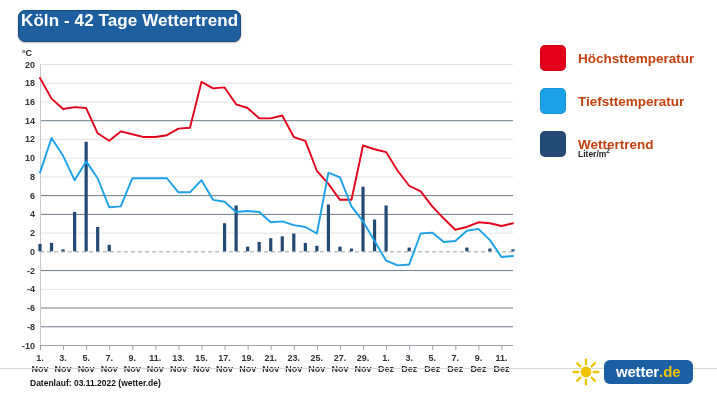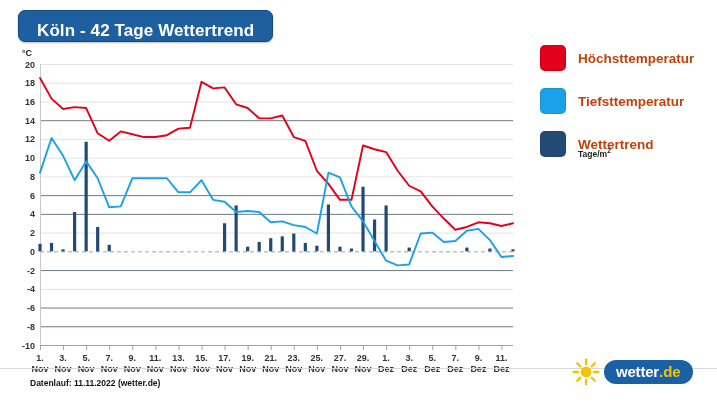--- a/index.html
+++ b/index.html
@@ -9,22 +9,22 @@
     font-family:"Liberation Sans", sans-serif;
     overflow:hidden;
     position:relative;
   }
   #root{position:absolute;inset:0;background:#fff;}
 
   
   .title-pill{
     position:absolute;left:18px;top:10px;
     height:30px;
-    padding:0 18px;
-    display:flex;align-items:flex-end;
+    padding:0 2px;
+    display:flex;align-items:flex-start;
     background:#1e5fa0;
     border:1px solid #17497d;
     border-radius:7px;
     box-shadow:0 1px 2px rgba(0,0,0,.25);
   }
   .title-pill span{
     color:#fff;font-size:17px;font-weight:bold;
     letter-spacing:.1px;white-space:nowrap;
   }
 
@@ -64,21 +64,21 @@
   }
   .footer-rule{
     position:absolute;left:0;top:368px;width:717px;height:1px;background:#d8d8d8;
   }
 
   
   .logo{position:absolute;left:572px;top:358px;display:flex;align-items:center;}
   .logo-sun{position:relative;width:28px;height:28px;flex:0 0 auto;}
   .logo-pill{
     margin-left:4px;
-    background:#1b5fa4;border-radius:12px;
+    background:#1b5fa4;border-radius:6px;
     padding:3px 12px 4px 12px;
     display:flex;align-items:baseline;
   }
   .logo-pill .w{color:#fff;font-size:15px;font-weight:bold;letter-spacing:-.2px;}
   .logo-pill .de{color:#f2c300;font-size:15px;font-weight:bold;}
 </style>
 </head>
 <body>
 
 <div id="root">
@@ -224,26 +224,26 @@
     </div>
     <div class="legend-row">
       <div class="legend-swatch" style="background:#1ba1e8"></div>
       <div class="legend-text">Tiefsttemperatur</div>
     </div>
     <div class="legend-row" style="margin-bottom:2px">
       <div class="legend-swatch" style="background:#234a75"></div>
       <div class="legend-text">Wettertrend</div>
     </div>
     <div class="legend-sub">
-      <span>Tage/m</span><sup>2</sup>
+      <span>Liter/m</span><sup>2</sup>
     </div>
   </div>
 
   <div class="footer-rule"></div>
-  <div class="footer-note">Datenlauf: 11.11.2022 (wetter.de)</div>
+  <div class="footer-note">Datenlauf: 03.11.2022 (wetter.de)</div>
 
   <div class="logo">
     <svg class="logo-sun" viewBox="0 0 28 28">
       <circle cx="14" cy="14" r="5.4" fill="#f2c300"></circle>
       <g stroke="#f2c300" stroke-width="2.3" stroke-linecap="round">
         <line x1="14" y1="1.6" x2="14" y2="6.2"></line>
         <line x1="14" y1="21.8" x2="14" y2="26.4"></line>
         <line x1="1.6" y1="14" x2="6.2" y2="14"></line>
         <line x1="21.8" y1="14" x2="26.4" y2="14"></line>
         <line x1="5.2" y1="5.2" x2="8.4" y2="8.4"></line>

